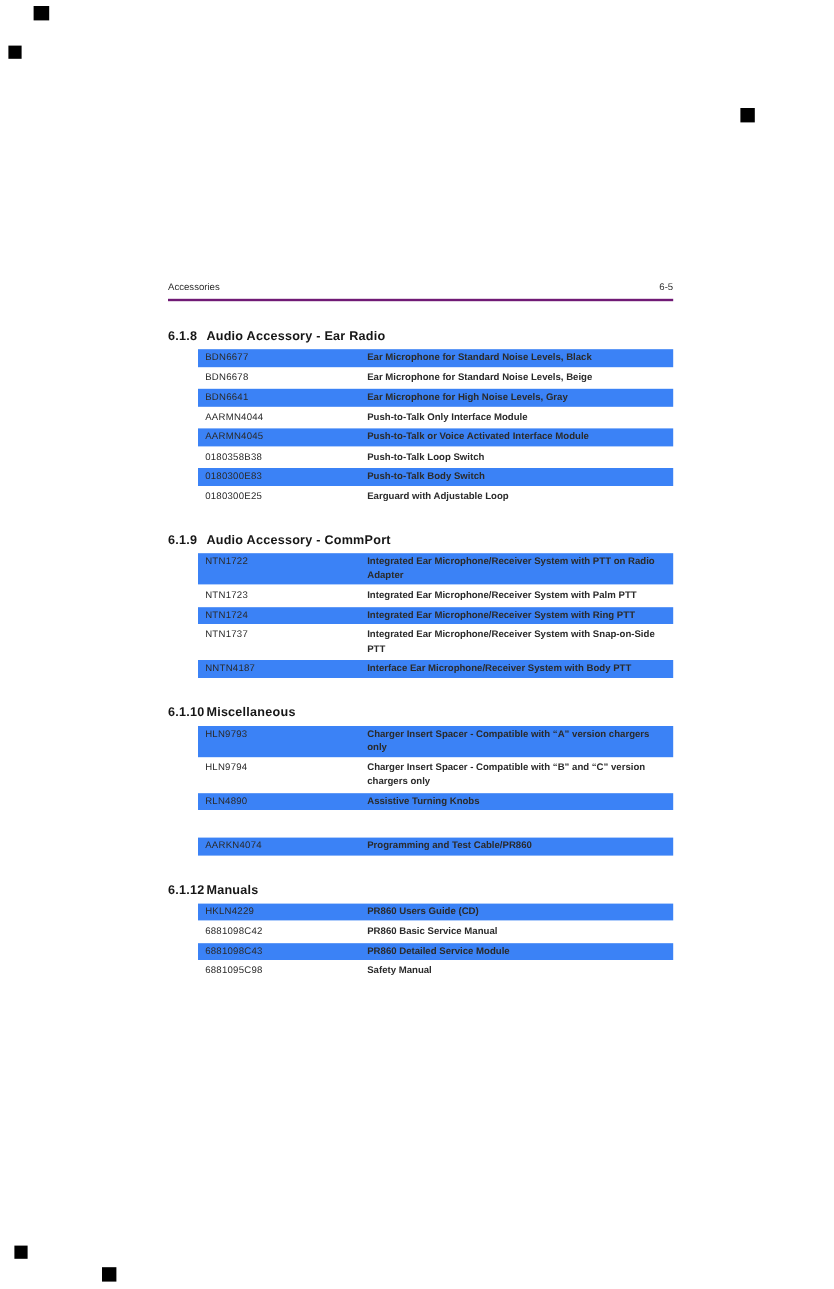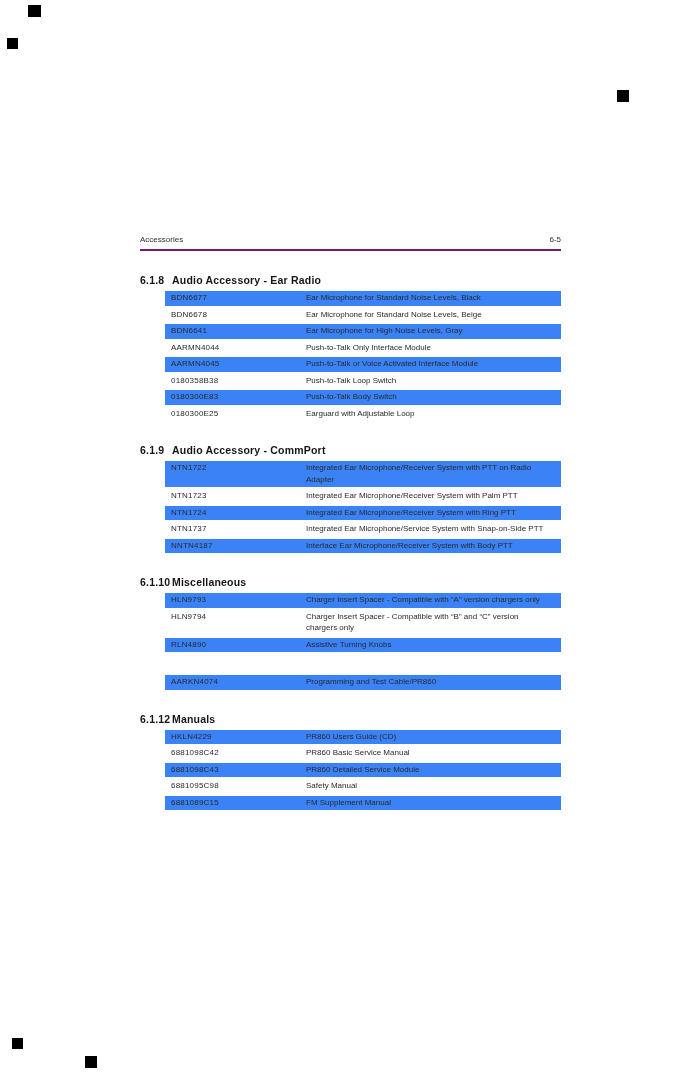--- a/index.html
+++ b/index.html
@@ -72,20 +72,21 @@
   .acc-row.shaded { background: #3b82f6; }
   .part-cell {
     width: 135px;
     flex-shrink: 0;
     padding-left: 6px;
     letter-spacing: 0.2px;
   }
   .desc-cell {
     flex: 1;
     padding-right: 10px;
+    font-weight: bold;
   }
 </style>
 </head>
 <body>
 
 <div class="page">
 
   <div class="mark mark-1"></div>
   <div class="mark mark-2"></div>
   <div class="mark mark-3"></div>
@@ -162,21 +163,21 @@
     <span class="desc-cell">Integrated Ear Microphone/Receiver System with Palm PTT</span>
   </div>
 
   <div class="acc-row shaded">
     <span class="part-cell">NTN1724</span>
     <span class="desc-cell">Integrated Ear Microphone/Receiver System with Ring PTT</span>
   </div>
 
   <div class="acc-row">
     <span class="part-cell">NTN1737</span>
-    <span class="desc-cell">Integrated Ear Microphone/Service System with Snap-on-Side PTT</span>
+    <span class="desc-cell">Integrated Ear Microphone/Receiver System with Snap-on-Side PTT</span>
   </div>
 
   <div class="acc-row shaded">
     <span class="part-cell">NNTN4187</span>
     <span class="desc-cell">Interface Ear Microphone/Receiver System with Body PTT</span>
   </div>
 </div>
   </div>
 
   <div class="section">
@@ -230,22 +231,18 @@
   <div class="acc-row shaded">
     <span class="part-cell">6881098C43</span>
     <span class="desc-cell">PR860 Detailed Service Module</span>
   </div>
 
   <div class="acc-row">
     <span class="part-cell">6881095C98</span>
     <span class="desc-cell">Safety Manual</span>
   </div>
 
-  <div class="acc-row shaded">
-    <span class="part-cell">6881089C15</span>
-    <span class="desc-cell">FM Supplement Manual</span>
-  </div>
 </div>
   </div>
 </div>
   </div>
 
 </div>
 
 </body></html>

